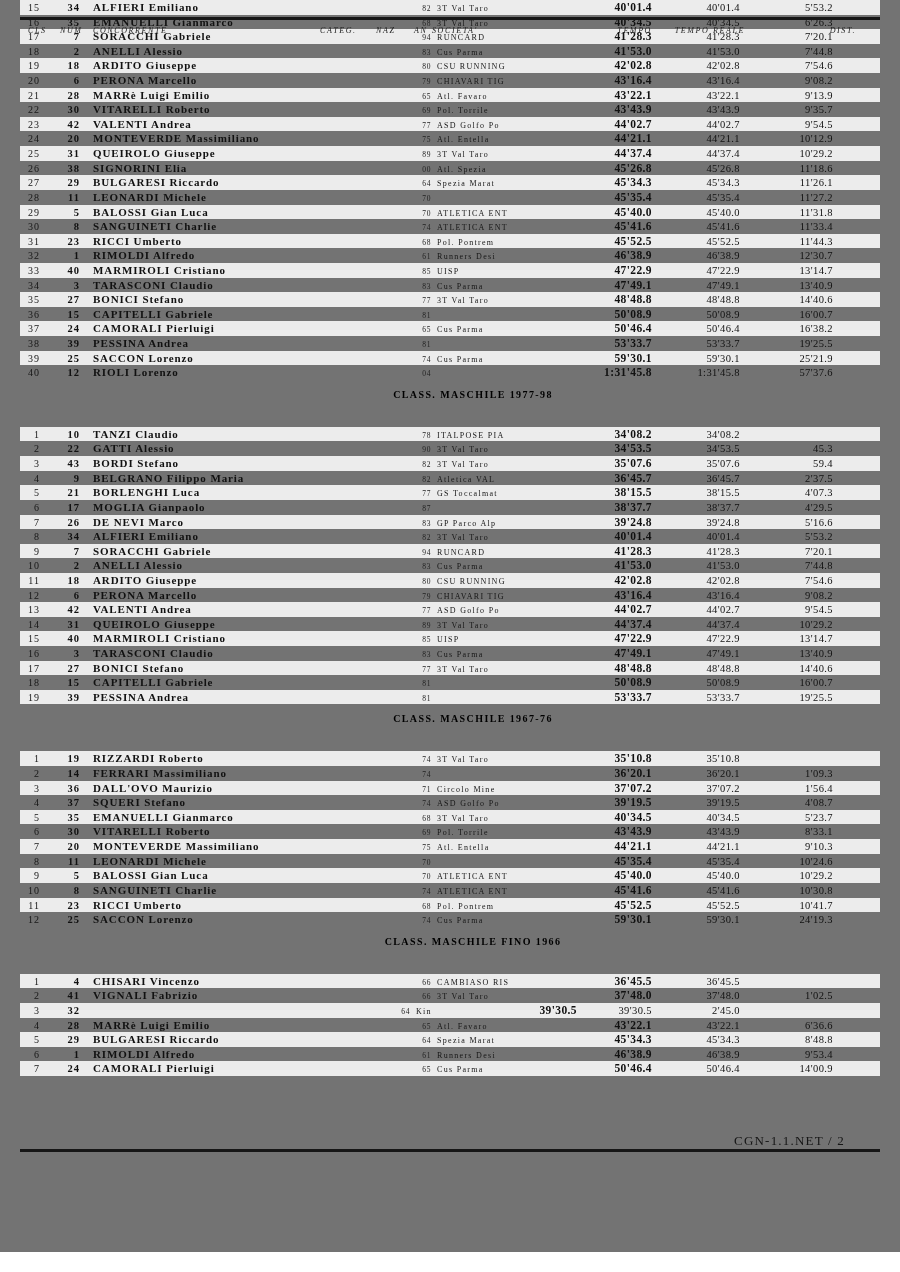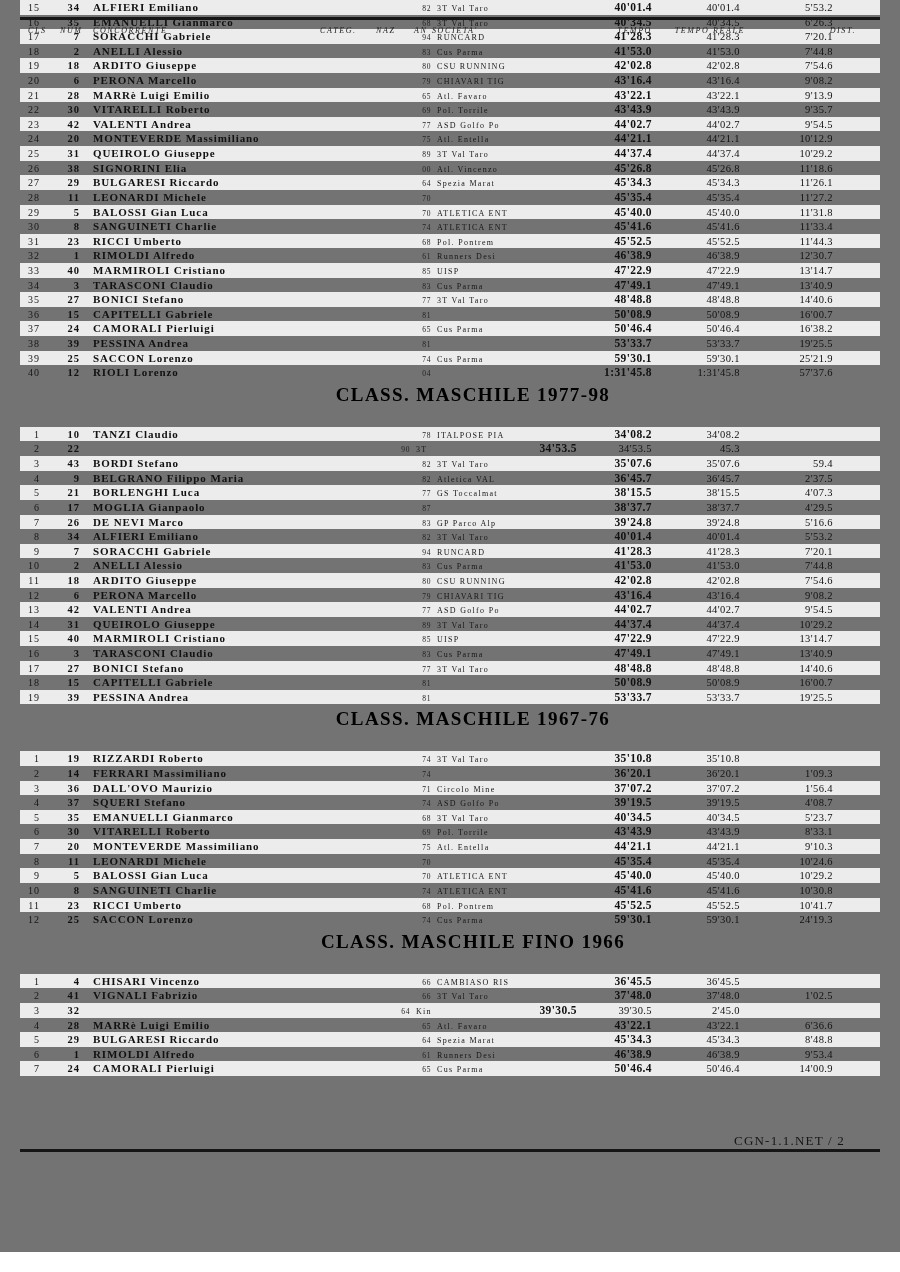--- a/index.html
+++ b/index.html
@@ -24,21 +24,21 @@
   .h-tempo{right:248px;} .h-reale{right:155px;} .h-dist{right:44px;}
 
   .content{margin:0 20px;}
 
   .section-title{
     width:860px;
     box-sizing:border-box;
     padding-left:46px;
     text-align:center;
     font-weight:700;
-    font-size:19px;
+    font-size:10px;
     letter-spacing:1.4px;
     line-height:18px;
     margin:6px 0 23px 0;
     white-space:nowrap;
     color:#000;
   }
   .rows{width:860px;}
   .row{
     display:grid;
     grid-template-columns:20px 40px 330px 21px 146px 75px 88px 93px 47px;
@@ -213,21 +213,21 @@
           <div class="c-tempo">44'37.4</div>
           <div class="c-reale">44'37.4</div>
           <div class="c-dist">10'29.2</div>
           <div class="c-fill"></div>
         </div>
         <div class="row">
           <div class="c-cls">26</div>
           <div class="c-num">38</div>
           <div class="c-name">SIGNORINI Elia</div>
           <div class="c-an">00</div>
-          <div class="c-soc">Atl. Vincenzo</div>
+          <div class="c-soc">Atl. Spezia</div>
           <div class="c-tempo">45'26.8</div>
           <div class="c-reale">45'26.8</div>
           <div class="c-dist">11'18.6</div>
           <div class="c-fill"></div>
         </div>
         <div class="row striped">
           <div class="c-cls">27</div>
           <div class="c-num">29</div>
           <div class="c-name">BULGARESI Riccardo</div>
           <div class="c-an">64</div>
@@ -390,20 +390,21 @@
           <div class="c-an">78</div>
           <div class="c-soc">ITALPOSE PIA</div>
           <div class="c-tempo">34'08.2</div>
           <div class="c-reale">34'08.2</div>
           <div class="c-dist"></div>
           <div class="c-fill"></div>
         </div>
         <div class="row">
           <div class="c-cls">2</div>
           <div class="c-num">22</div>
+          <div class="c-name">GATTI Alessio</div>
           <div class="c-an">90</div>
           <div class="c-soc">3T Val Taro</div>
           <div class="c-tempo">34'53.5</div>
           <div class="c-reale">34'53.5</div>
           <div class="c-dist">45.3</div>
           <div class="c-fill"></div>
         </div>
         <div class="row striped">
           <div class="c-cls">3</div>
           <div class="c-num">43</div>

